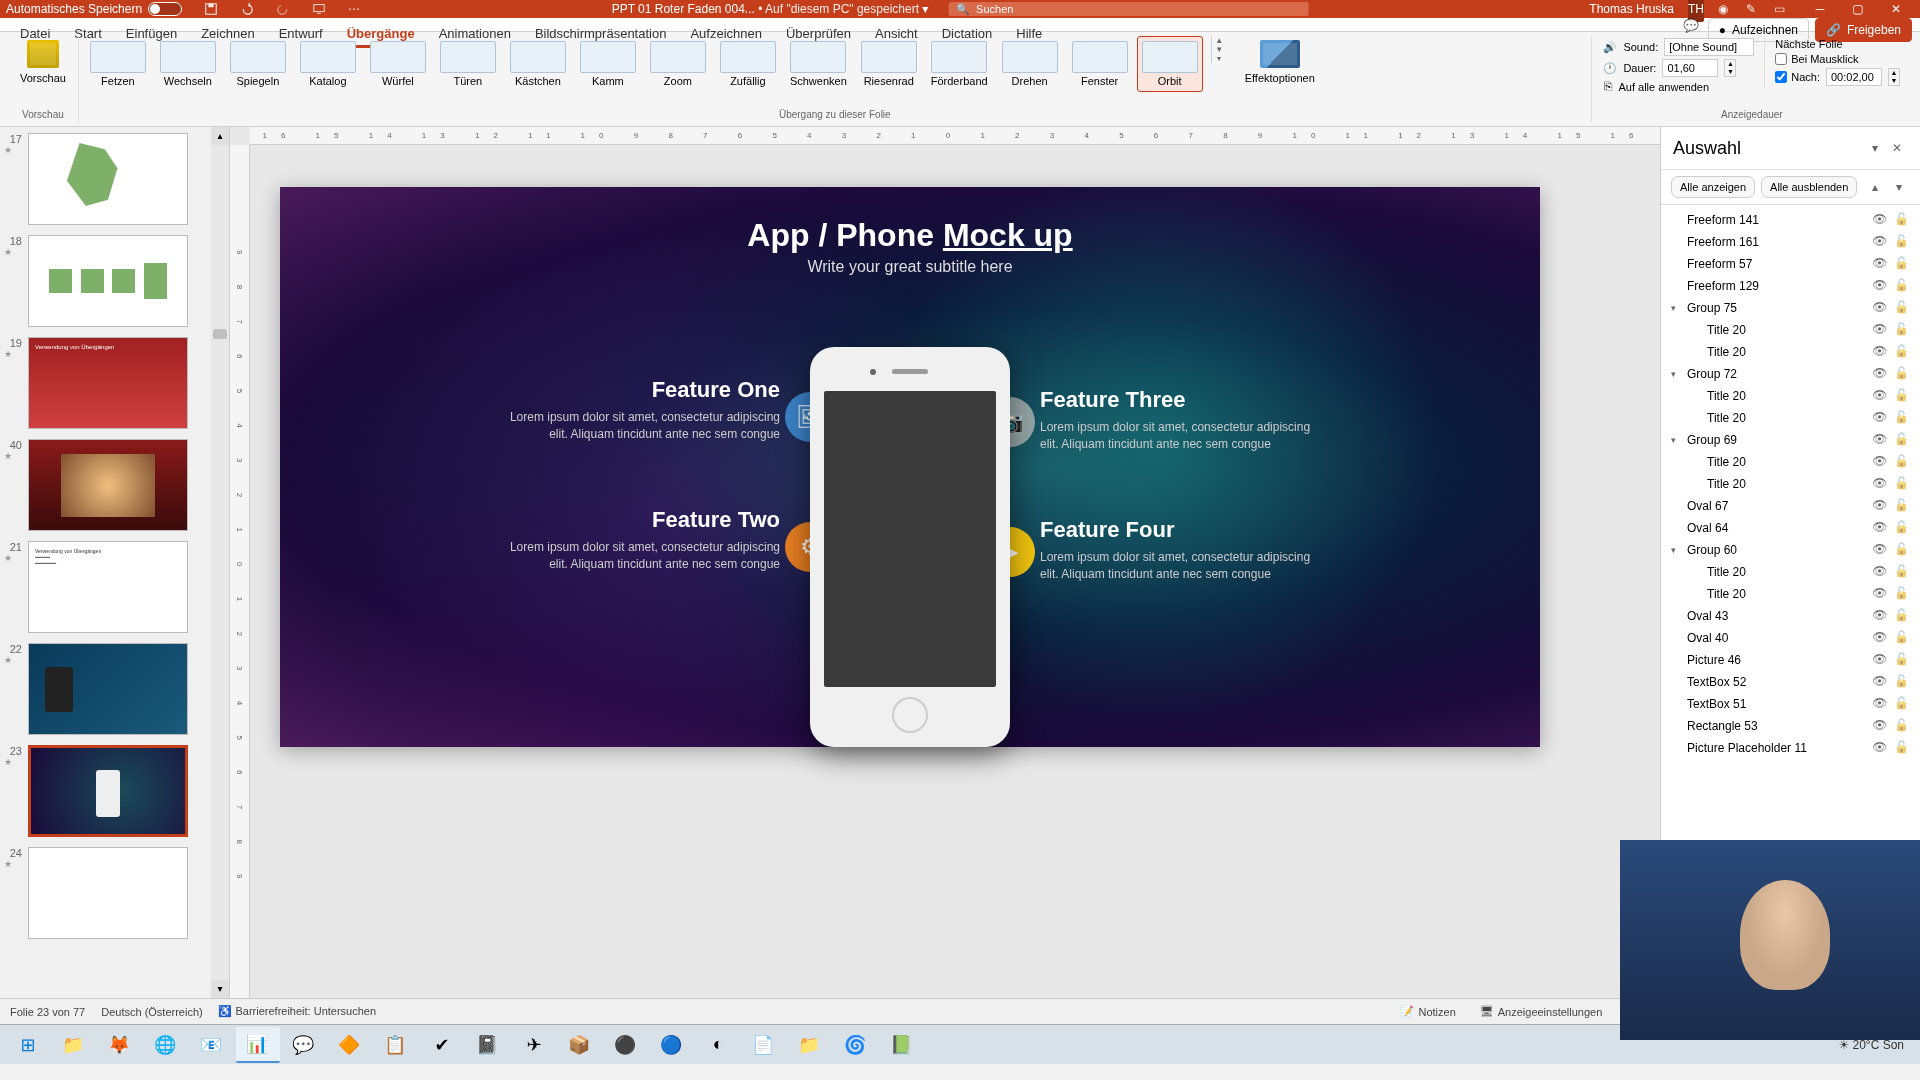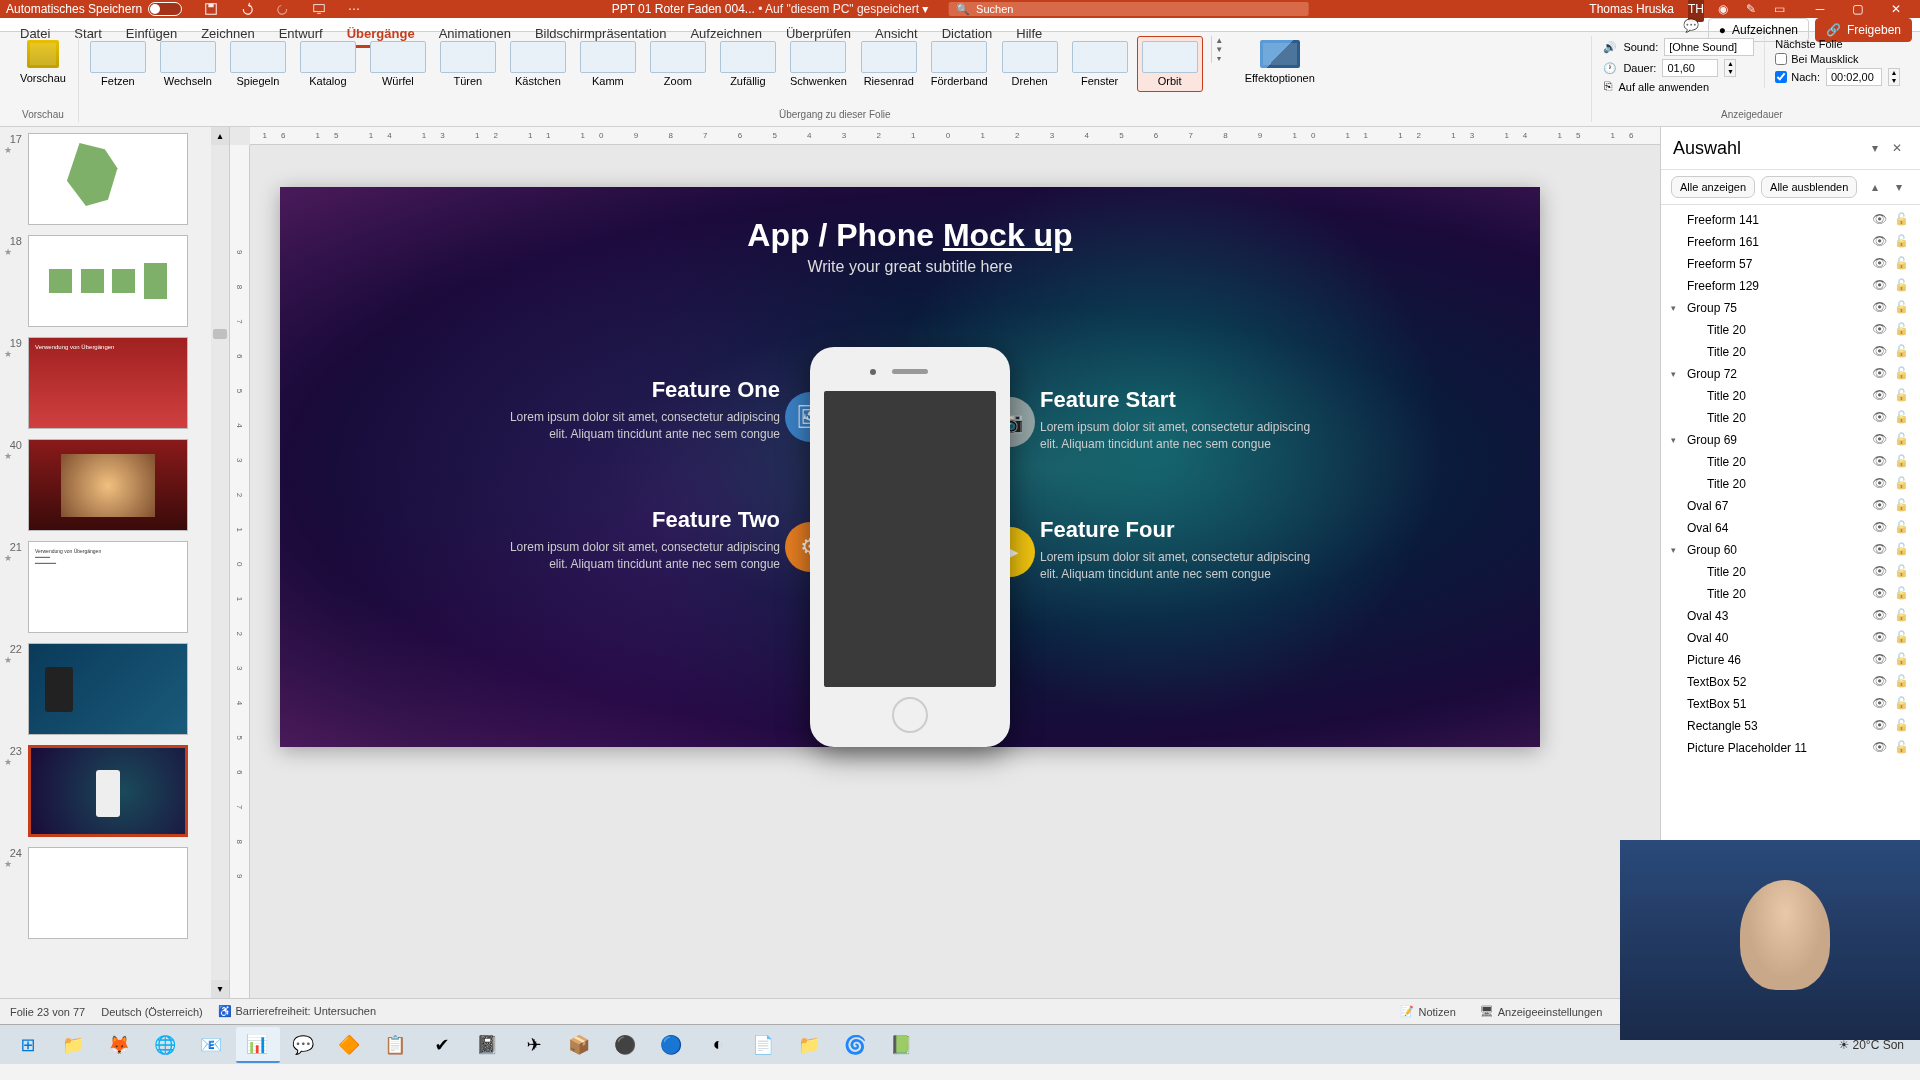--- a/index.html
+++ b/index.html
@@ -425,21 +425,21 @@
         </div>
         <div class="ficon" style="top:175px;right:calc(50% + 100px);transform:translateX(50%);background:#3b82c7">🖼</div>
 
         <div class="feature left" style="top:290px">
           <h3>Feature Two</h3>
             <p>Lorem ipsum dolor sit amet, consectetur adipiscing elit. Aliquam tincidunt ante nec sem congue</p>
         </div>
         <div class="ficon" style="top:305px;right:calc(50% + 100px);transform:translateX(50%);background:#e67e22">⚙</div>
 
         <div class="feature right" style="top:170px">
-          <h3>Feature Start</h3>
+          <h3>Feature Three</h3>
             <p>Lorem ipsum dolor sit amet, consectetur adipiscing elit. Aliquam tincidunt ante nec sem congue</p>
         </div>
         <div class="ficon" style="top:180px;left:calc(50% + 100px);transform:translateX(-50%);background:#95a5a6">📷</div>
 
         <div class="feature right" style="top:300px">
           <h3>Feature Four</h3>
             <p>Lorem ipsum dolor sit amet, consectetur adipiscing elit. Aliquam tincidunt ante nec sem congue</p>
         </div>
         <div class="ficon" style="top:310px;left:calc(50% + 100px);transform:translateX(-50%);background:#f1c40f">▶</div>
 

